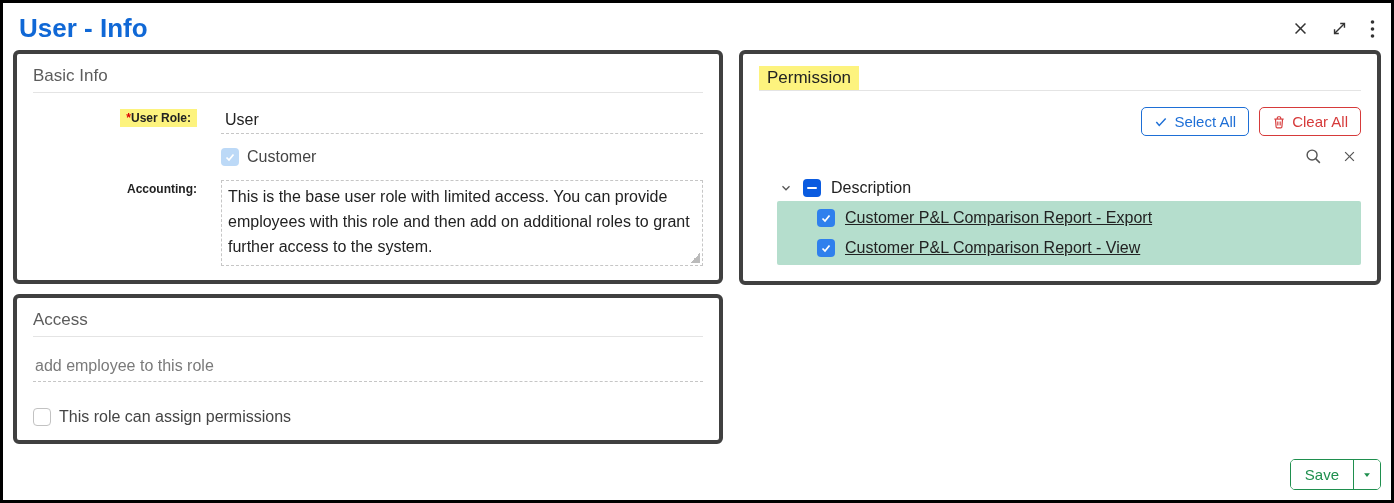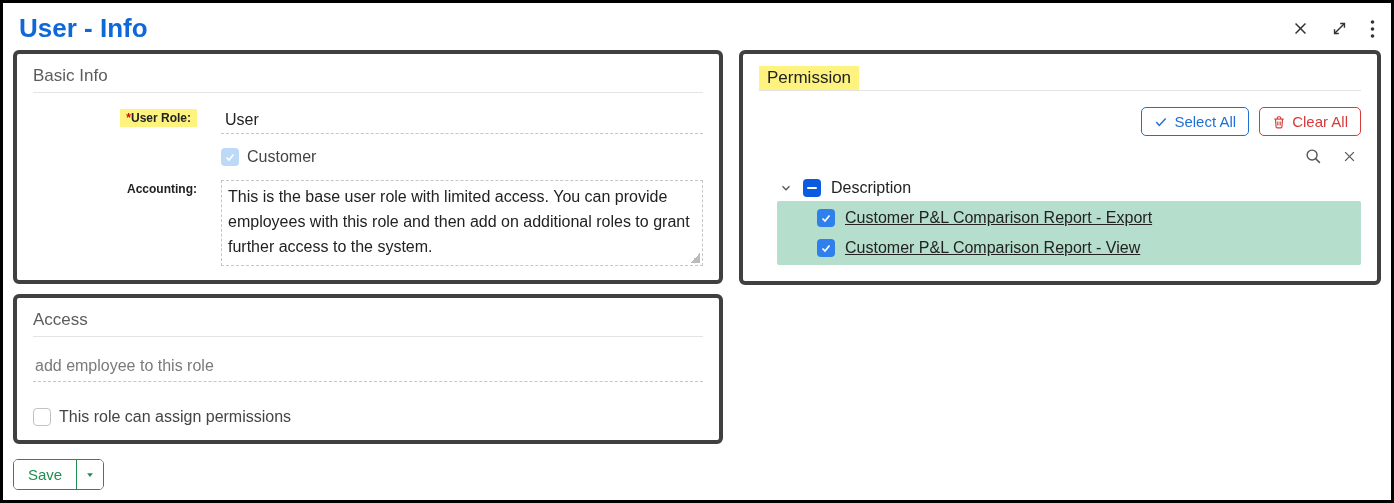--- a/index.html
+++ b/index.html
@@ -242,20 +242,21 @@
       padding: 6px 10px 6px 40px;
       text-decoration: underline;
     }
     .chevron {
       cursor: pointer;
       display: inline-flex;
     }
     .footer {
       padding: 8px 10px 10px 10px;
       display: flex;
+      justify-content: flex-end;
     }
     .save-group {
       display: flex;
       border: 1.5px solid #1f8f4e;
       border-radius: 5px;
       overflow: hidden;
     }
     .save-btn {
       background: #fff;
       color: #1f8f4e;

